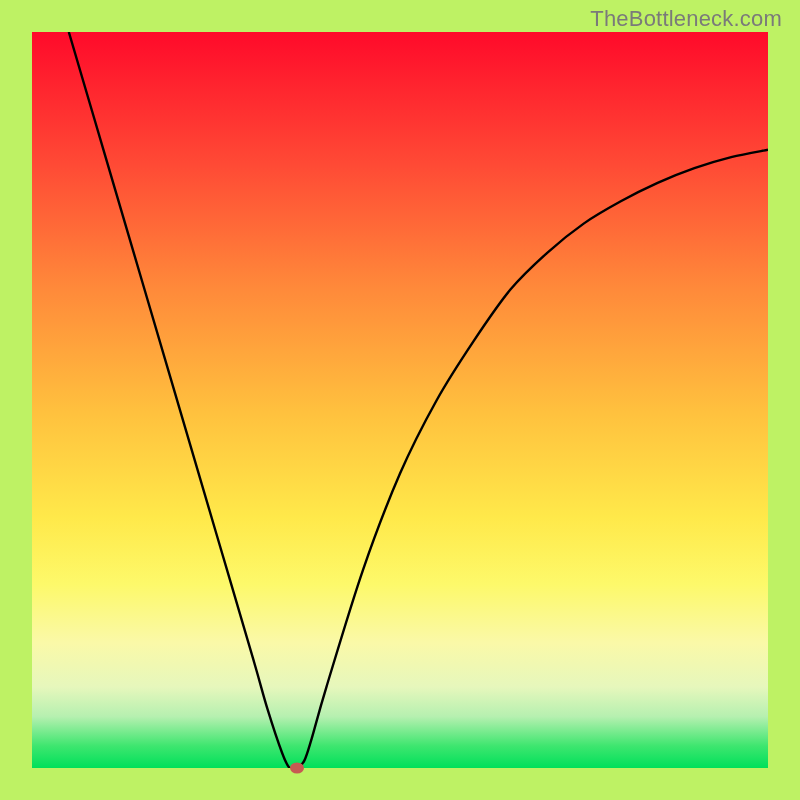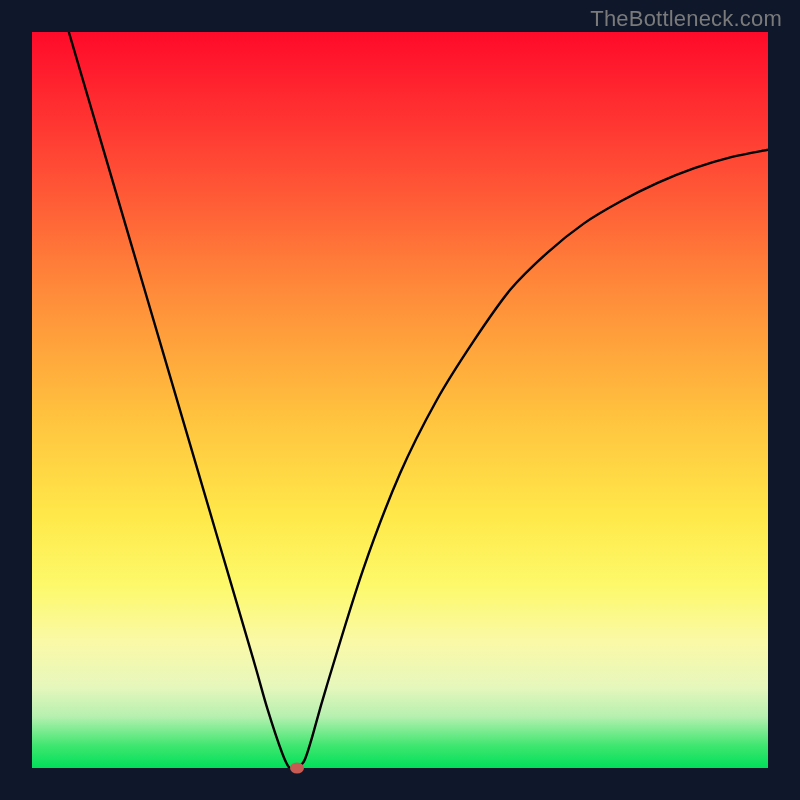--- a/index.html
+++ b/index.html
@@ -10,21 +10,21 @@
     background: #000;
     overflow: hidden;
     font-family: Arial, Helvetica, sans-serif;
   }
   .frame {
     position: absolute;
     left: 0;
     top: 0;
     width: 800px;
     height: 800px;
-    background: #0f172a;
+    background: #bef264;
   }
   .plot {
     position: absolute;
     left: 32px;
     top: 32px;
     width: 736px;
     height: 736px;
     background: linear-gradient(to bottom,
       #ff0a2a 0%,
       #ff4a35 18%,

